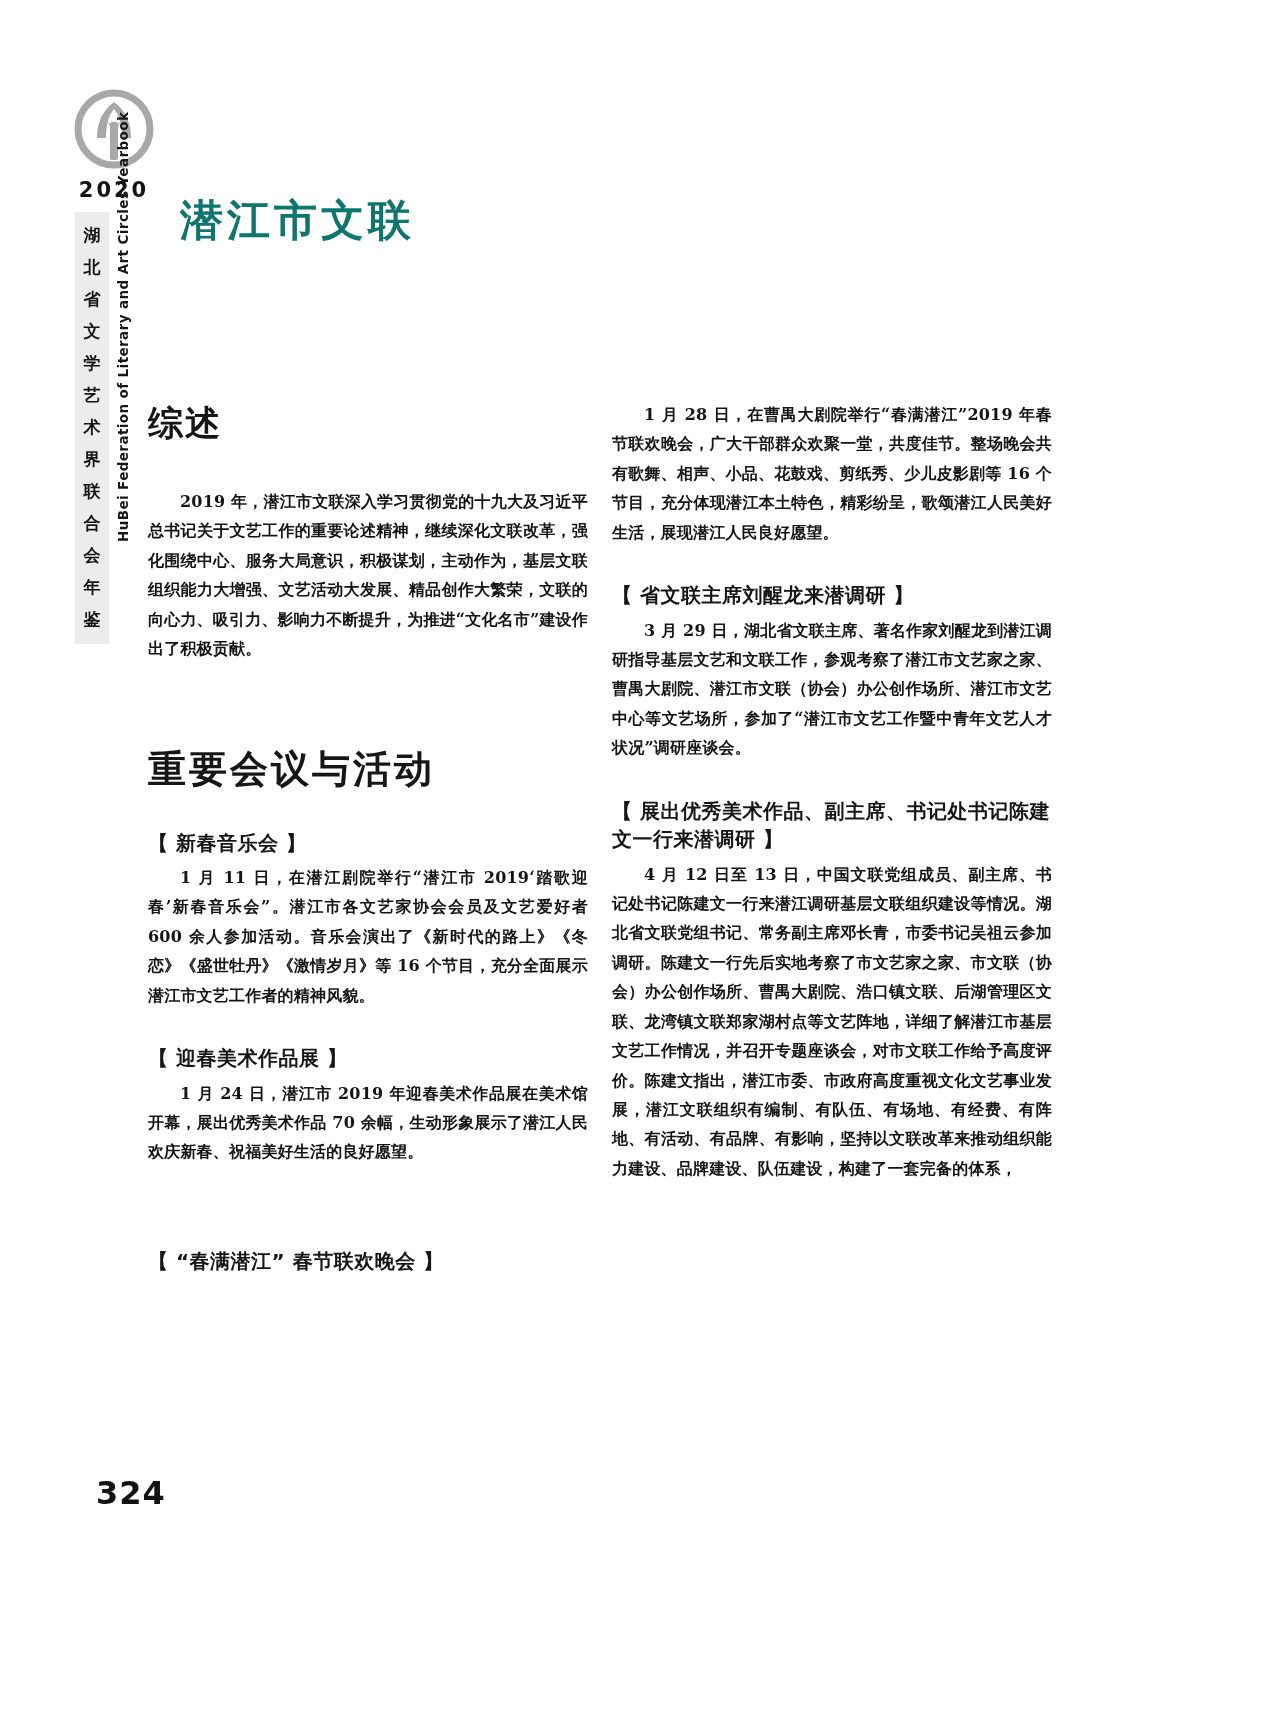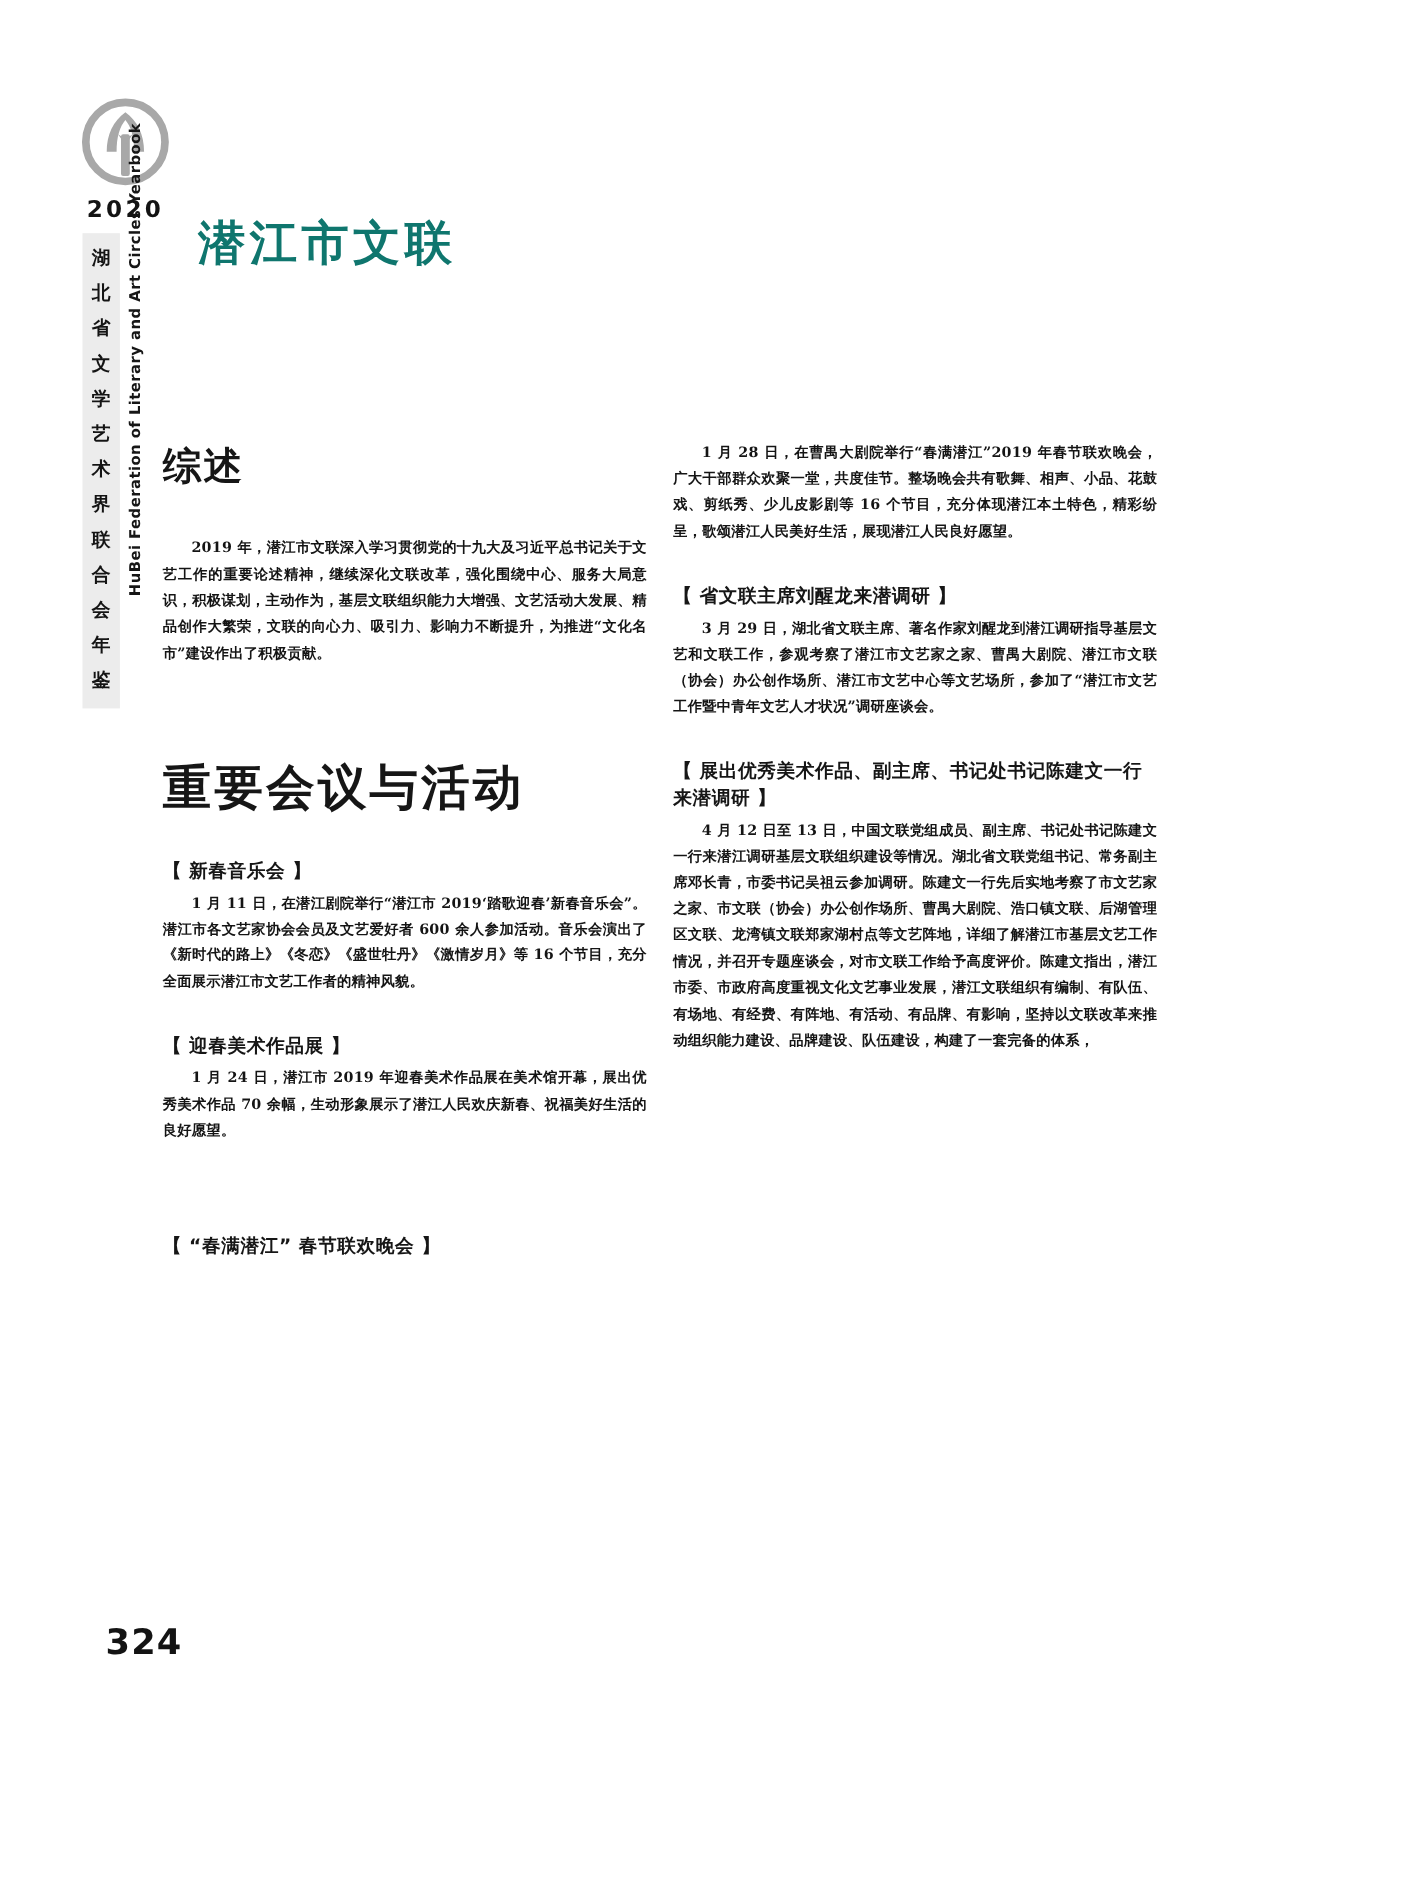--- a/index.html
+++ b/index.html
@@ -107,39 +107,39 @@
   .h1-section {
     font-family: "DejaVu Sans", sans-serif;
     font-weight: 700;
     font-size: 35px;
     letter-spacing: 2px;
     text-align: left;
     color: #161616;
     margin: 0 0 40px 0;
   }
   .h1-section.big {
-    font-size: 44px;
+    font-size: 38px;
     letter-spacing: 3px;
     margin: 80px 0 34px 0;
   }
   .h2-bracket {
     font-family: "DejaVu Sans", sans-serif;
     font-weight: 700;
-    font-size: 17px;
+    font-size: 20px;
     letter-spacing: 0.5px;
     color: #161616;
     margin: 34px 0 6px 0;
     line-height: 1.42;
   }
   .h2-bracket:first-child { margin-top: 0; }
 
   p.body {
     font-family: "DejaVu Serif", serif;
     font-weight: 700;
-    font-size: 13px;
+    font-size: 16px;
     line-height: 1.84;
     letter-spacing: 0.2px;
     text-align: justify;
     text-justify: inter-character;
     margin: 0 0 12px 0;
     text-indent: 2em;
     color: #141414;
   }
   p.body.spread { text-align-last: left; }
   .gap-md { height: 34px; }

